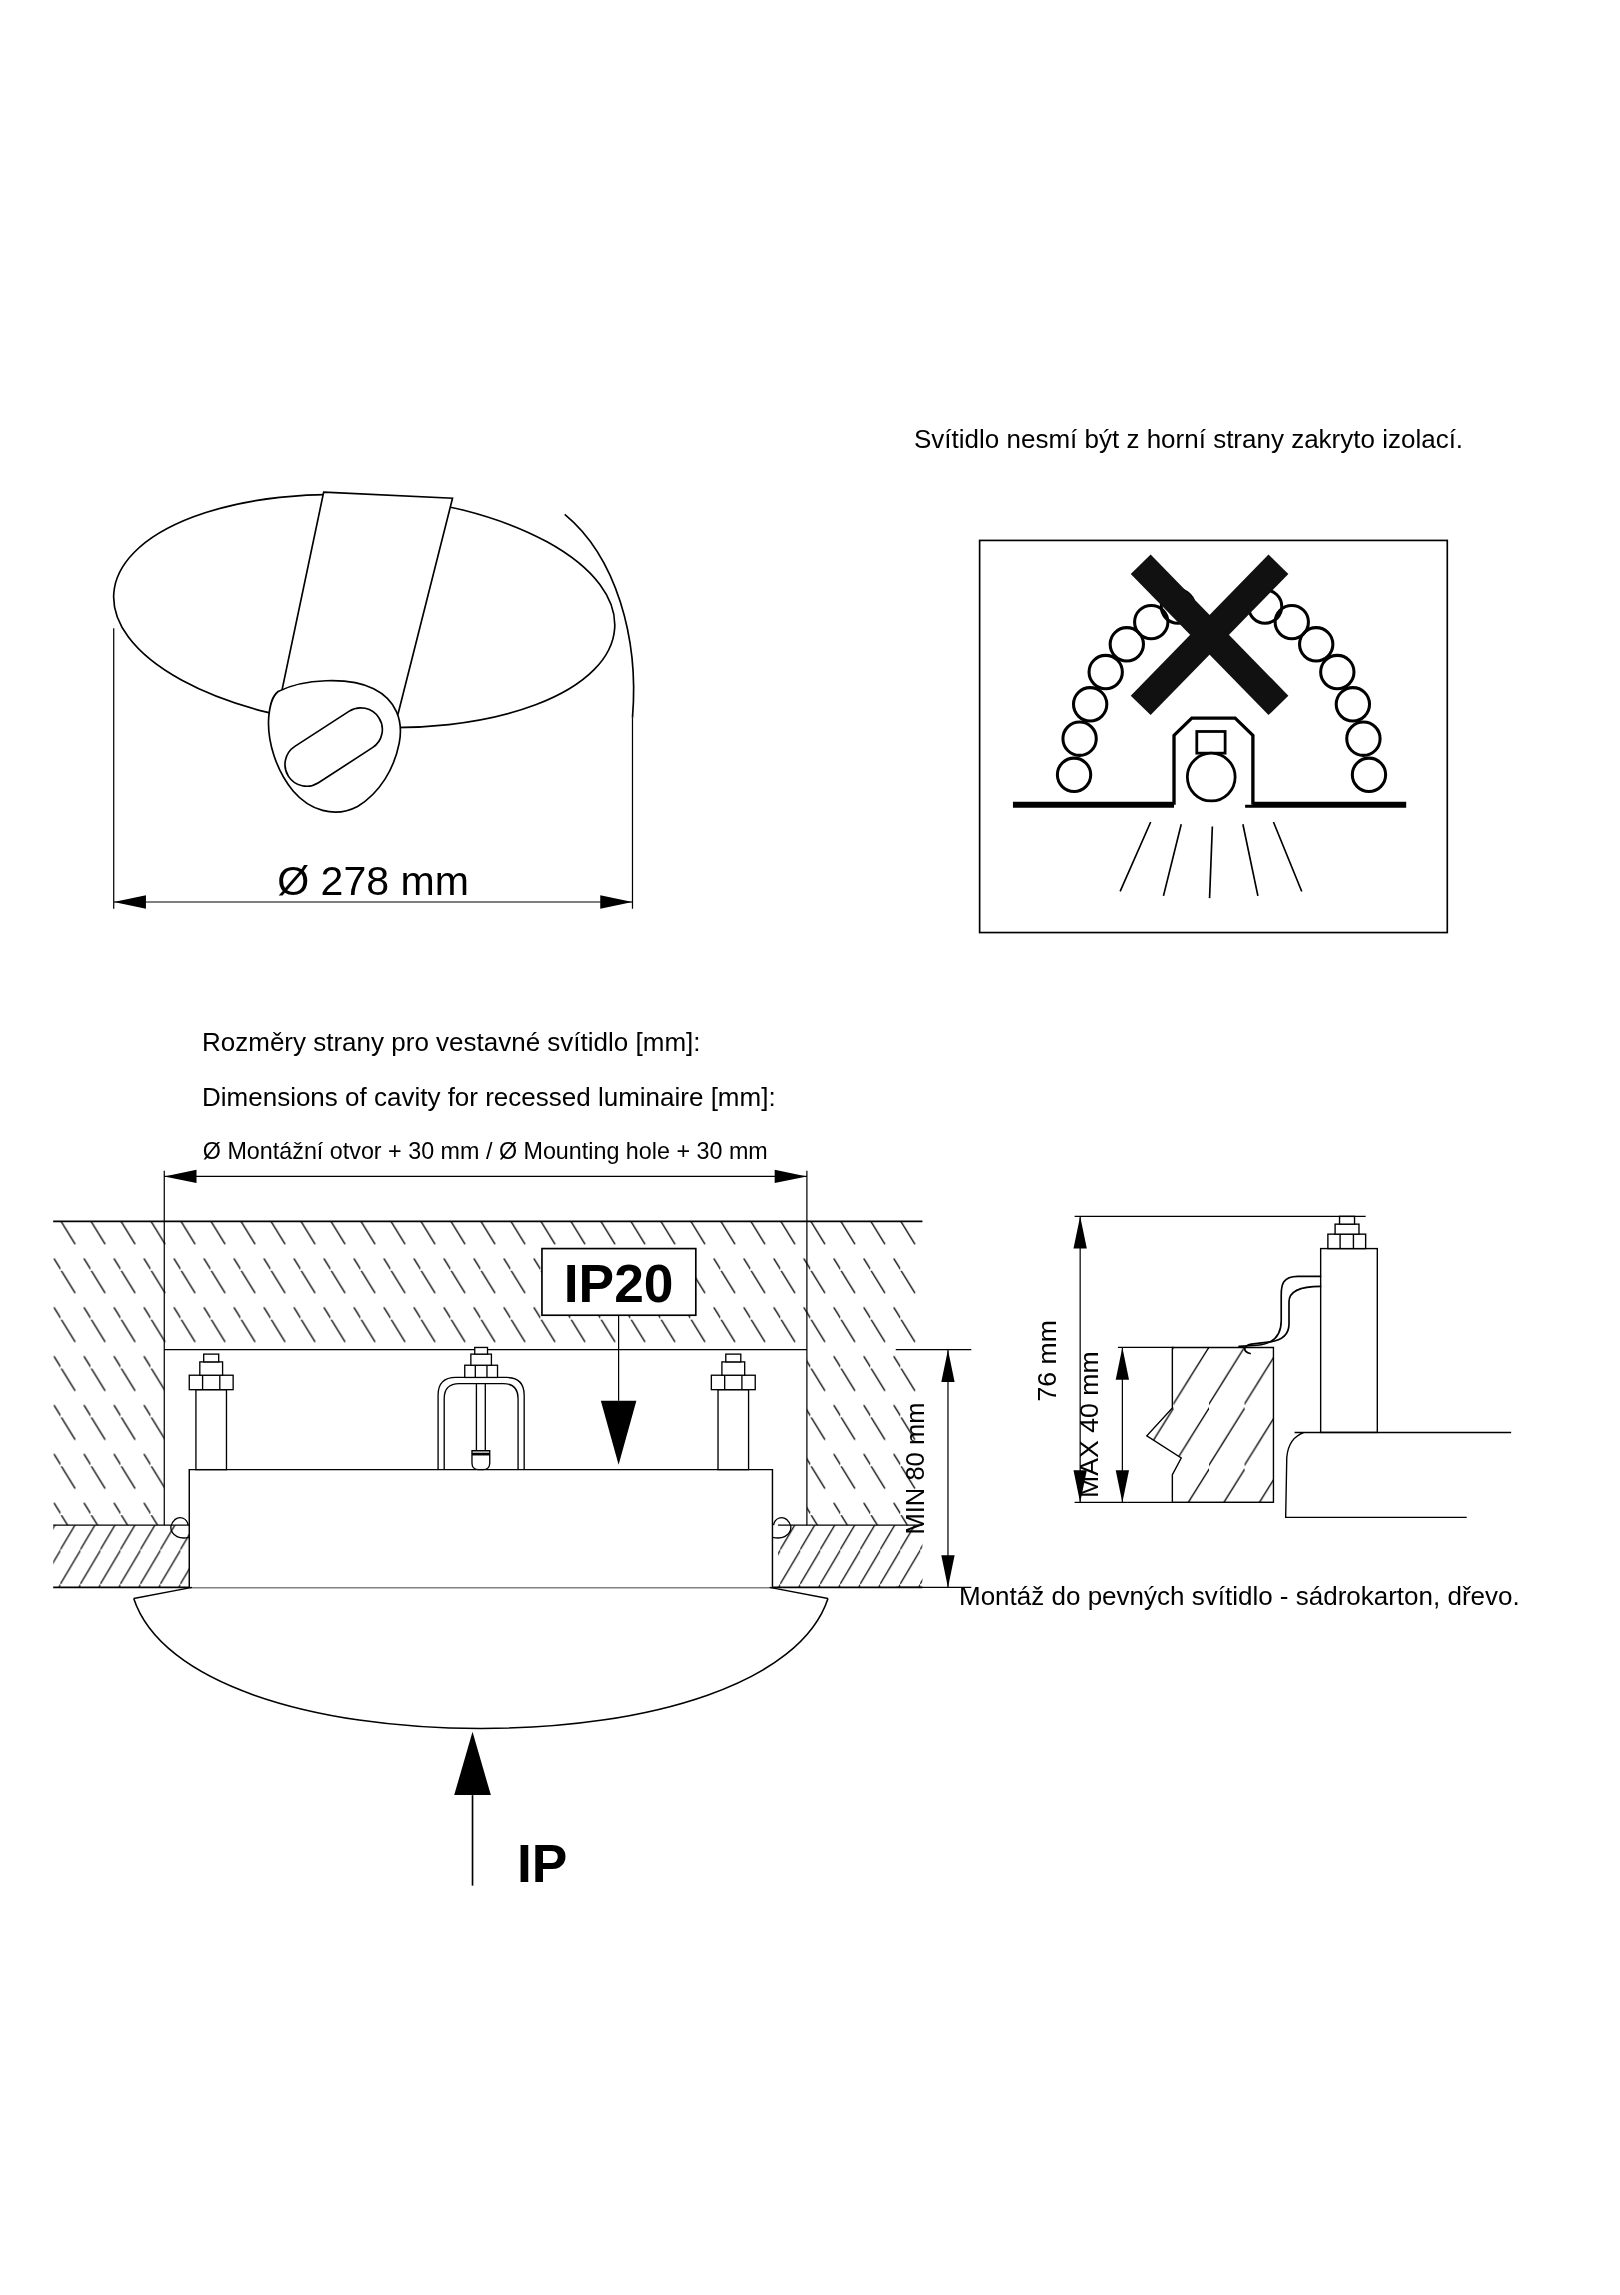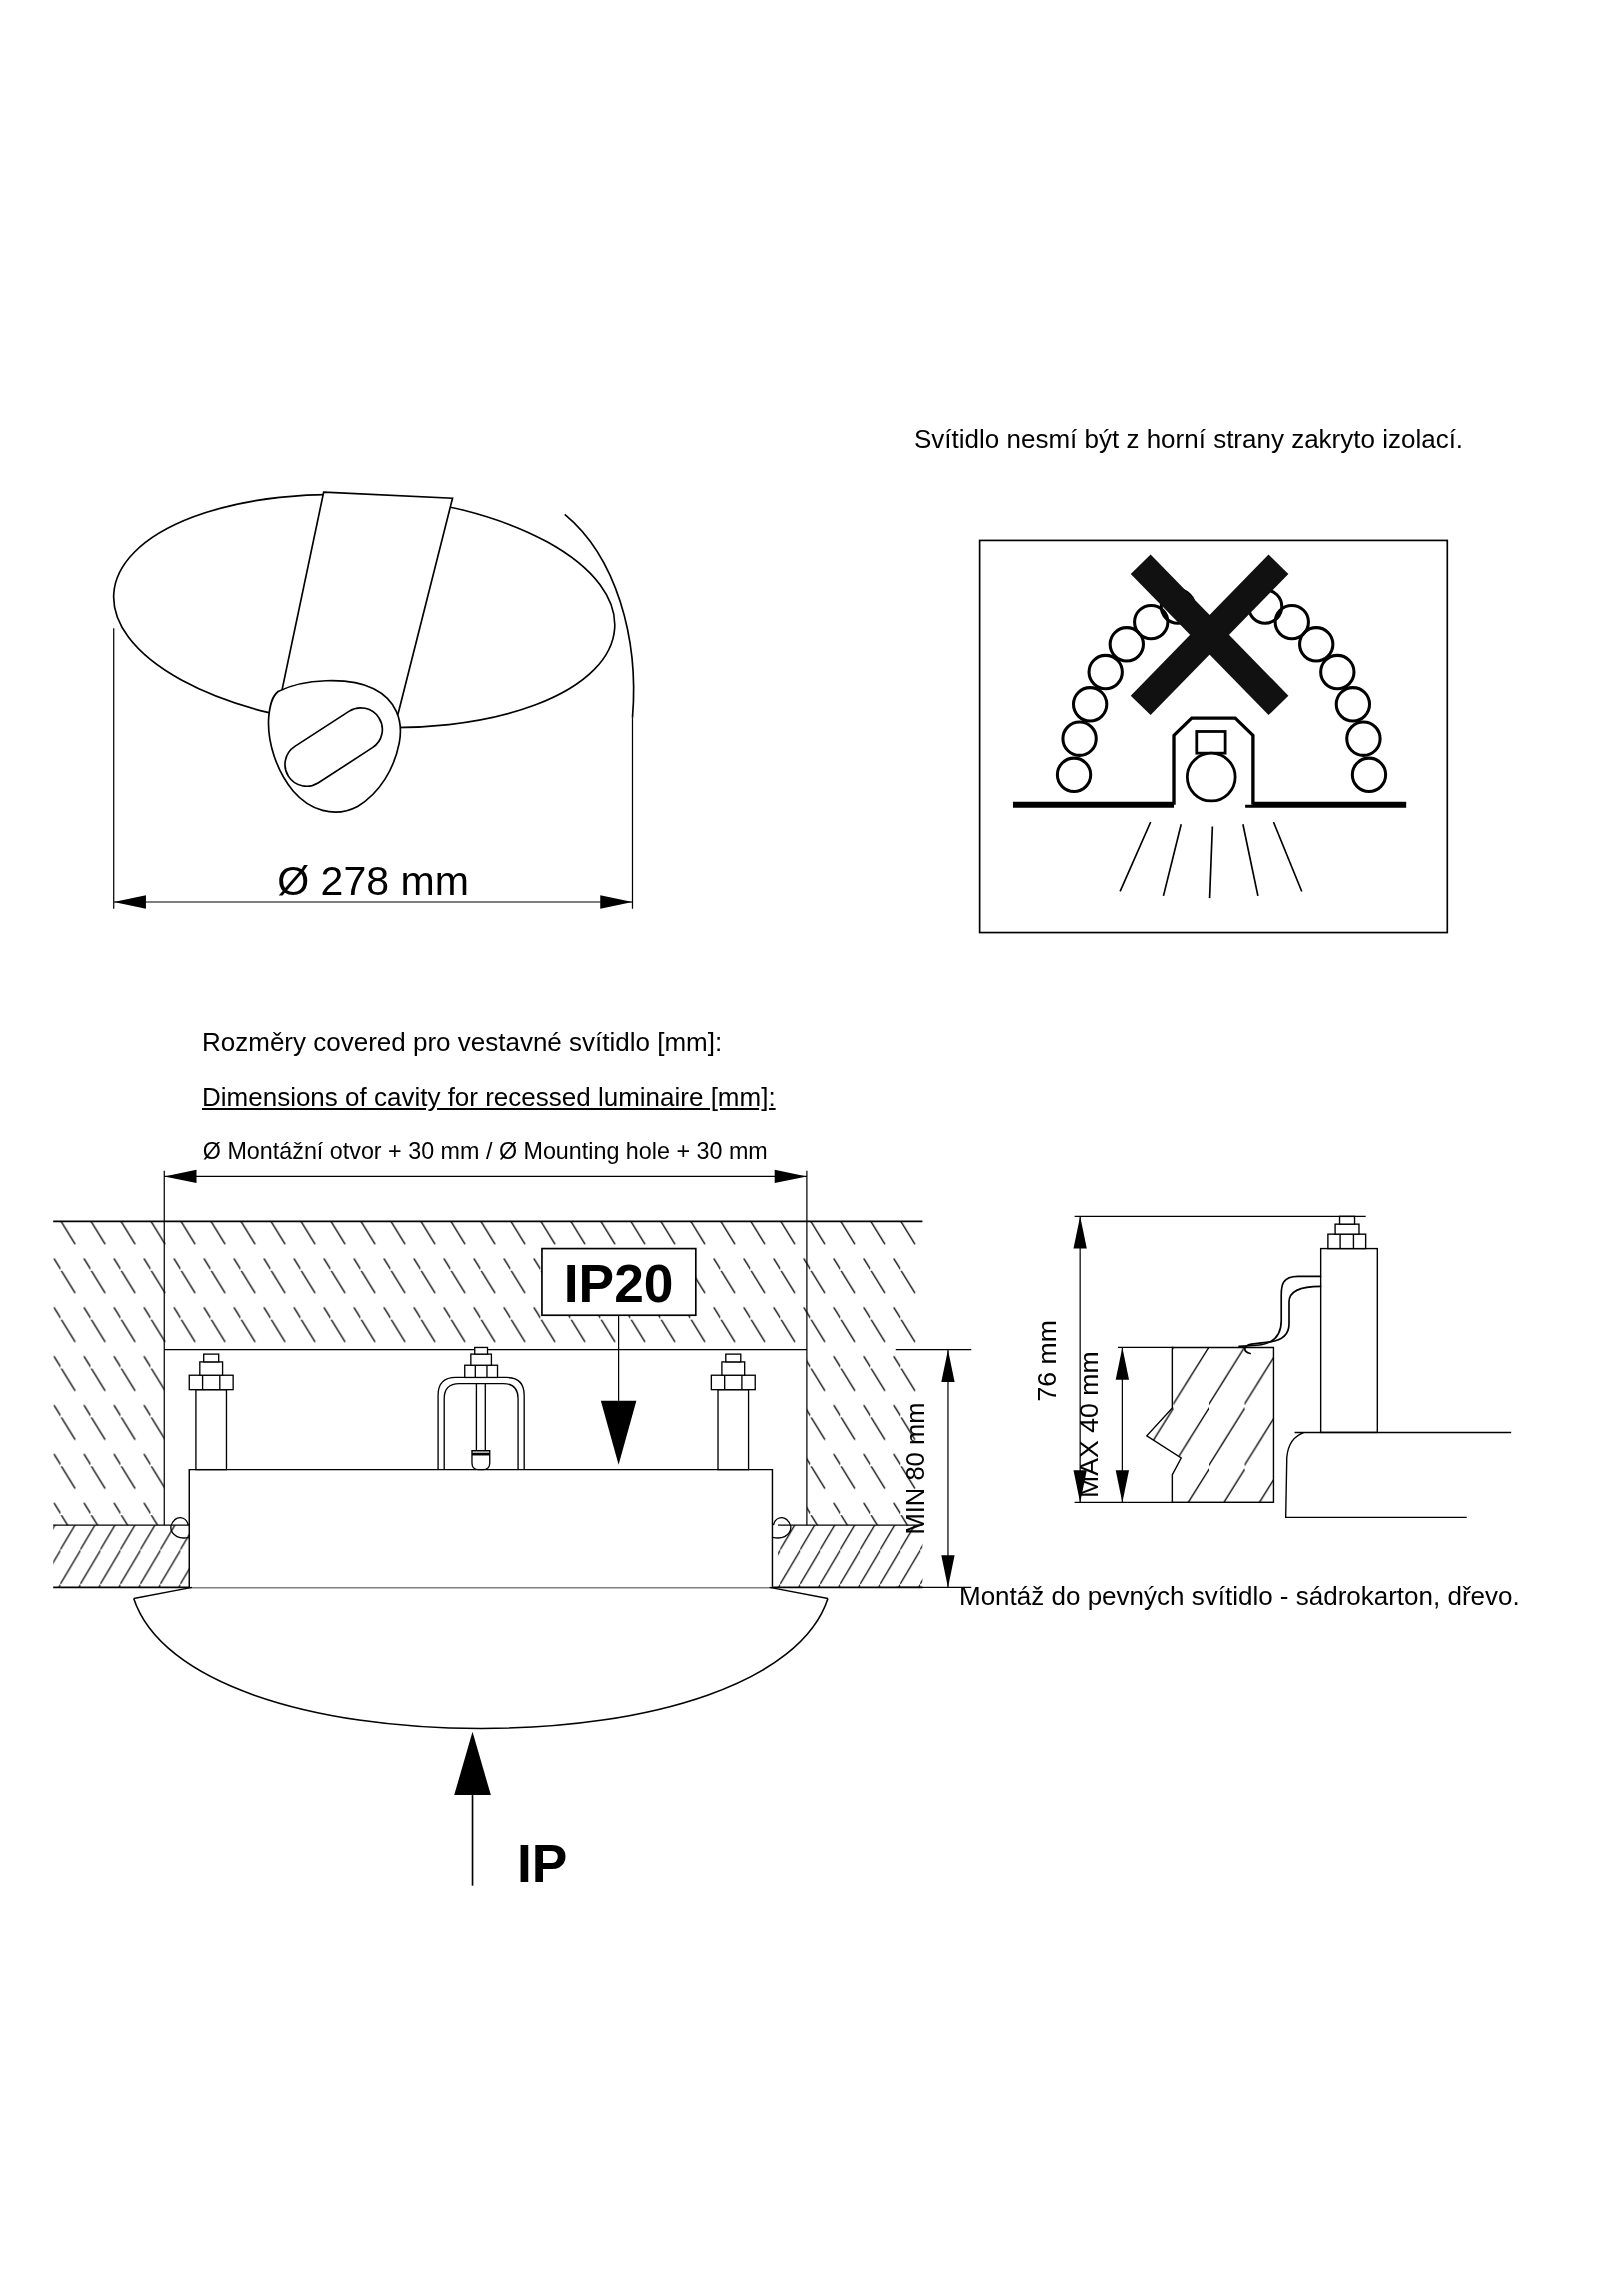--- a/index.html
+++ b/index.html
@@ -23,22 +23,22 @@
   svg text{fill:#000;}
   .dim-text{font-size:46px;}
 </style>
 </head>
 <body>
 
 <div class="page">
 
   <div class="note" style="left:914px;top:425px;">Svítidlo nesmí být z horní strany zakryto izolací.</div>
 
-  <div class="note" style="left:202px;top:1028px;">Rozměry covered pro vestavné svítidlo [mm]:</div>
-  <div class="note" style="left:202px;top:1083px;text-decoration:underline;">Dimensions of cavity for recessed luminaire [mm]:</div>
+  <div class="note" style="left:202px;top:1028px;">Rozměry strany pro vestavné svítidlo [mm]:</div>
+  <div class="note" style="left:202px;top:1083px;">Dimensions of cavity for recessed luminaire [mm]:</div>
 
   <div class="note" style="left:959px;top:1582px;">Montáž do pevných svítidlo - sádrokarton, dřevo.</div>
 
   <svg class="layer" viewBox="0 0 2917 4132">
     <defs>
       <pattern id="hatchMain" width="54" height="88" patternUnits="userSpaceOnUse">
         <path d="M -8 -16 L 66 104" stroke="#000" stroke-width="2.3" fill="none" stroke-dasharray="66 30"></path>
       </pattern>
       <pattern id="hatchStrip" width="36" height="62" patternUnits="userSpaceOnUse">
         <path d="M -6 72 L 44 -12" stroke="#000" stroke-width="2.3" fill="none"></path>

